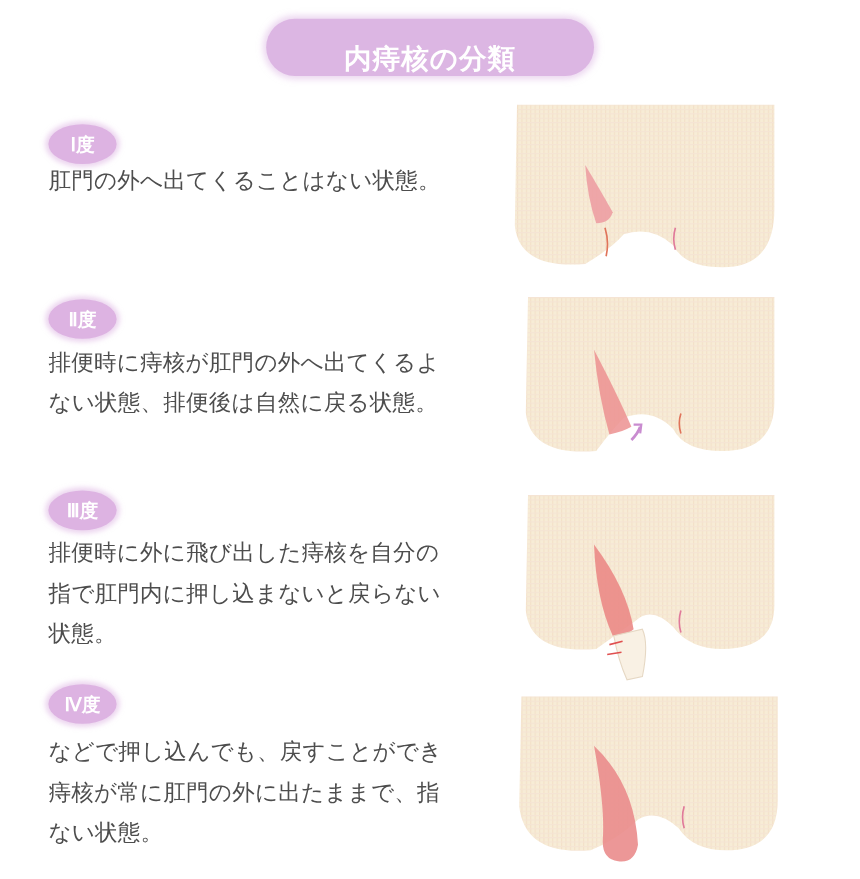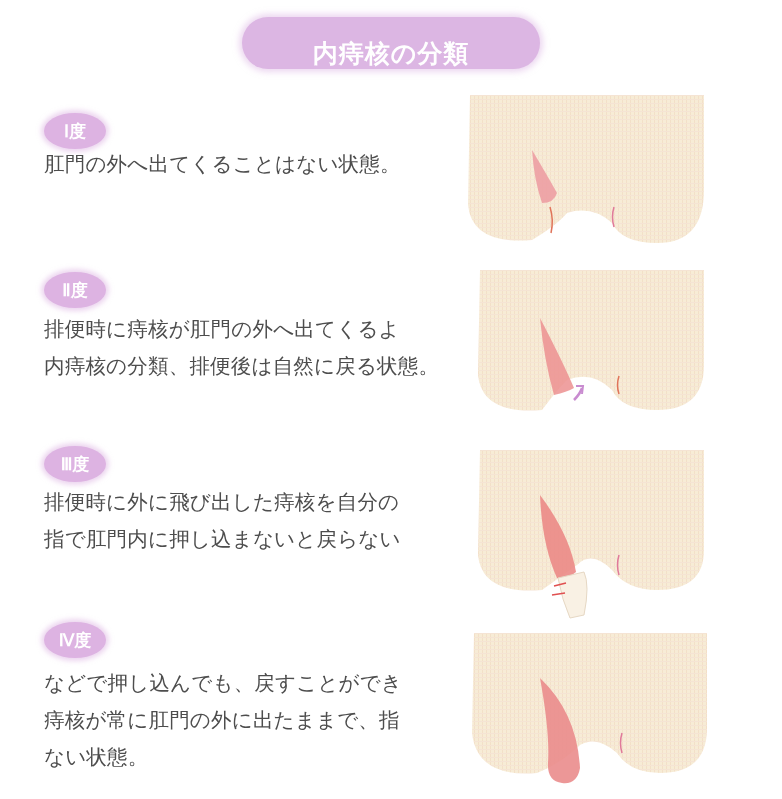--- a/index.html
+++ b/index.html
@@ -44,40 +44,41 @@
     </svg>
   </div>
 </section>
 
 <section class="grade" style="top:0;">
   <div class="badge" style="top:272px;justify-content:center;">
     <span>Ⅱ度</span>
   </div>
   <div class="desc" style="top:311px;">
     <div>排便時に痔核が肛門の外へ出てくるよ</div>
-    <div>内痔核の分類、排便後は自然に戻る状態。</div>
+    <div>ない状態、排便後は自然に戻る状態。</div>
   </div>
   <div class="illus" style="top:270px;">
     <svg width="250" height="145" viewBox="0 0 250 145">
       <path d="M18 0 H242 V95 Q242 140 195 140 Q160 140 150 120 Q130 100 105 110 Q95 120 80 140 Q20 145 16 105 Z" fill="url(#tex1)"></path>
       <path d="M78 48 Q100 90 112 118 Q105 122 92 125 Q82 90 78 48 Z" fill="#ec9090" opacity="0.85"></path>
       <path d="M112 130 Q118 124 120 118" stroke="#c98cd0" stroke-width="2.5" fill="none"></path>
       <path d="M114 116 L121 116 L120 124" stroke="#c98cd0" stroke-width="2" fill="none"></path>
       <path d="M157 106 Q154 115 157 124" stroke="#e0745a" stroke-width="1.5" fill="none"></path>
     </svg>
   </div>
 </section>
 
 <section class="grade" style="top:0;">
   <div class="badge" style="top:446px;">
     <span>Ⅲ度</span>
   </div>
   <div class="desc" style="top:484px;">
     <div>排便時に外に飛び出した痔核を自分の</div>
     <div>指で肛門内に押し込まないと戻らない</div>
+    <div>状態。</div>
   </div>
   <div class="illus" style="top:450px;">
     <svg width="250" height="175" viewBox="0 0 250 175">
       <path d="M18 0 H242 V100 Q242 140 195 140 Q165 140 150 120 Q130 100 115 115 L80 140 Q20 145 16 105 Z" fill="url(#tex1)"></path>
       <path d="M78 45 Q108 85 114 122 Q108 128 95 128 Q80 95 78 45 Z" fill="#eb8a86" opacity="0.9"></path>
       <path d="M96 128 L122 122 Q128 135 122 165 L108 168 Q100 150 96 128 Z" fill="#f9f1e4" stroke="#e6d8c4" stroke-width="1"></path>
       <path d="M92 136 L104 133 M90 145 L103 143" stroke="#e05050" stroke-width="1.5"></path>
       <path d="M157 105 Q154 115 157 125" stroke="#e07a9a" stroke-width="1.5" fill="none"></path>
     </svg>
   </div>

